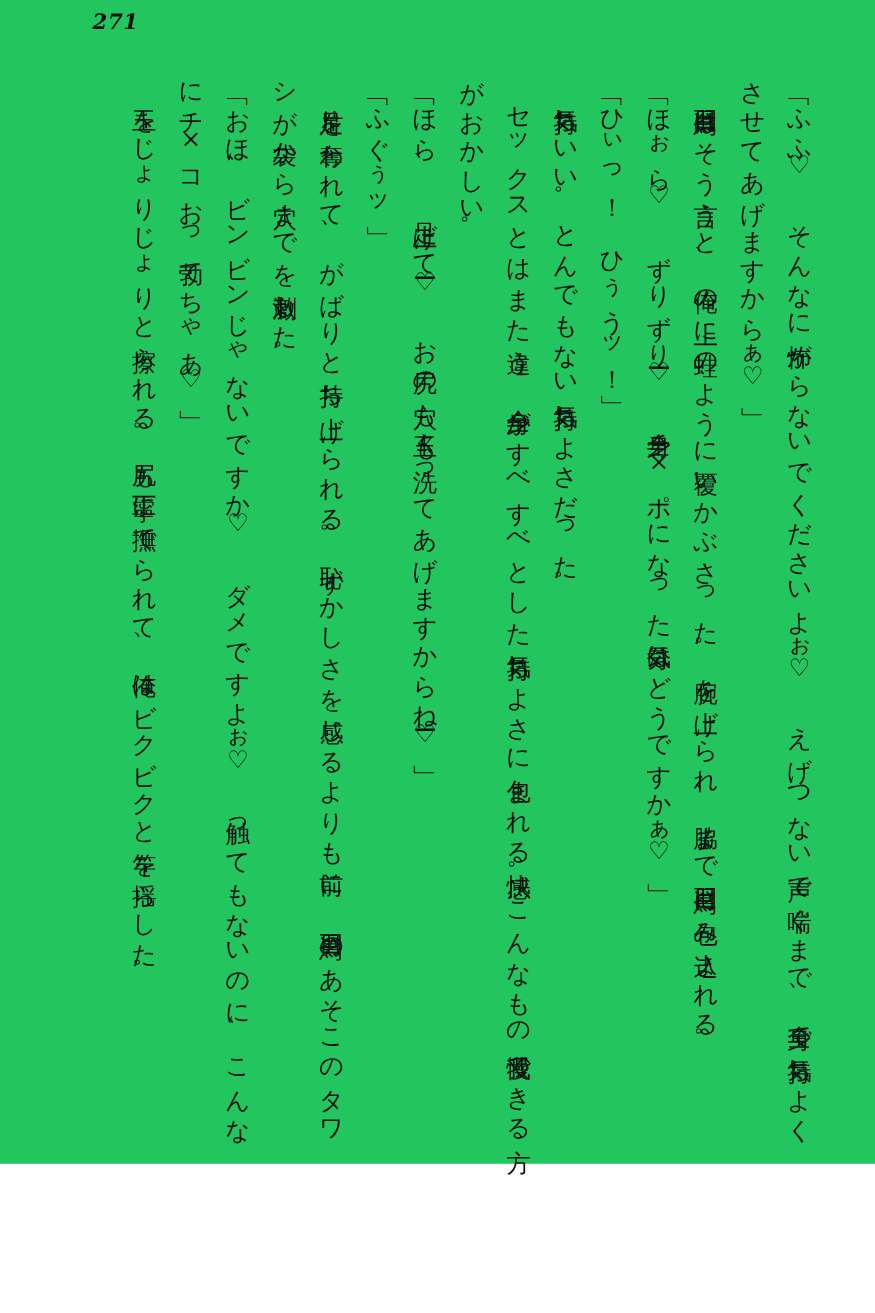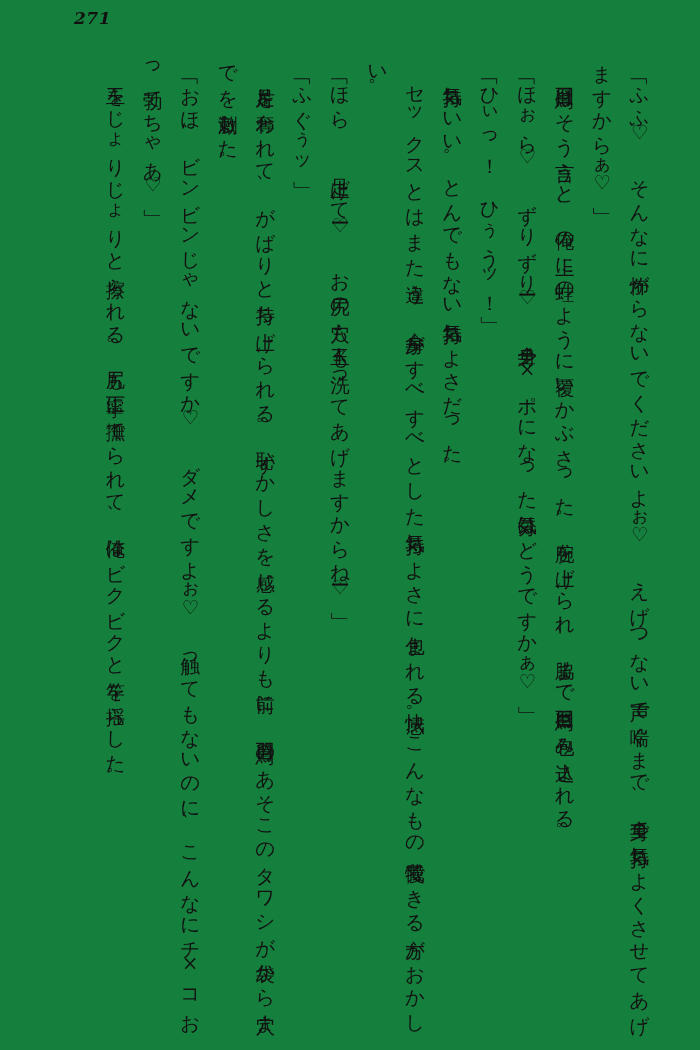--- a/index.html
+++ b/index.html
@@ -11,22 +11,22 @@
     width: 700px;
     height: 1050px;
     overflow: hidden;
     font-family: "DejaVu Serif", "Liberation Serif", serif;
     color: #111111;
   }
 
   .page {
     position: relative;
     width: 700px;
-    height: 1050px;
-    background: #15803d;
+    height: 931px;
+    background: #22c55e;
     box-sizing: border-box;
   }
 
   
   .page-number {
     position: absolute;
     top: 8px;
     left: 74px;
     font-family: "DejaVu Serif", "Liberation Serif", serif;
     font-size: 17px;

